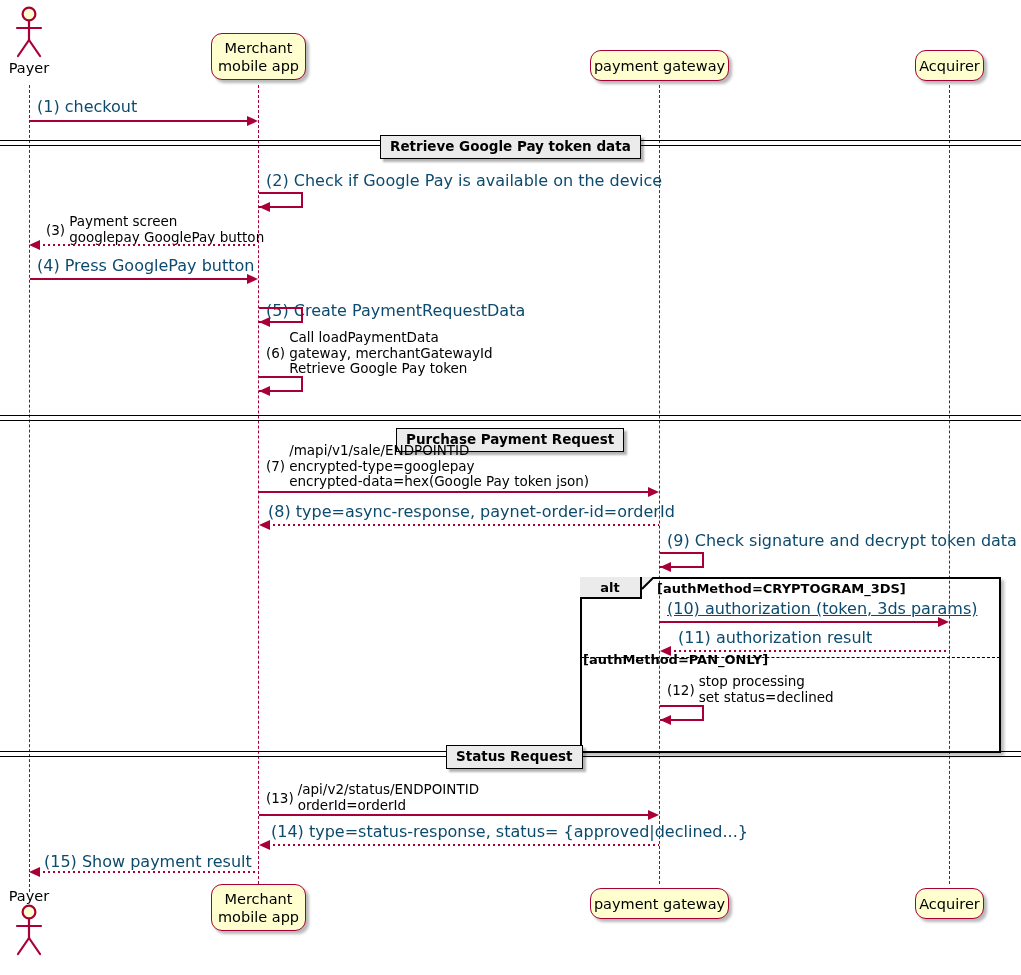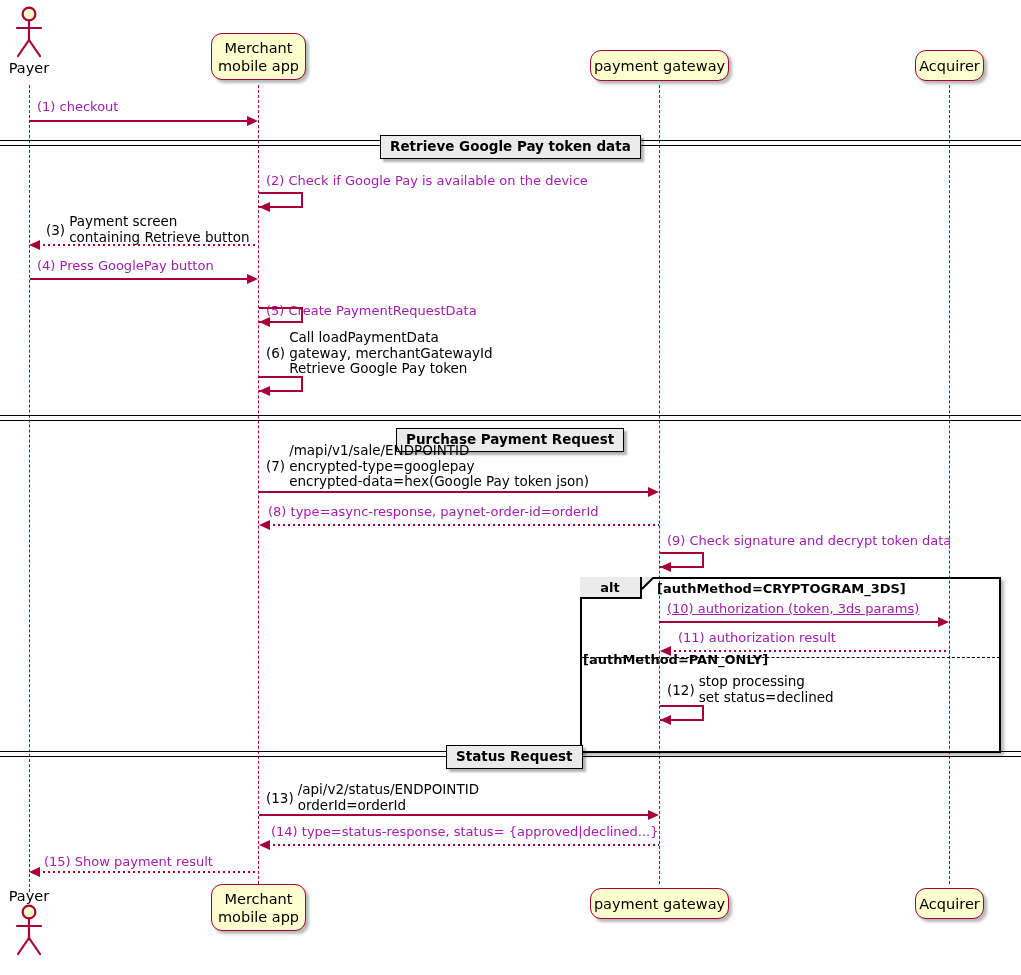--- a/index.html
+++ b/index.html
@@ -39,21 +39,21 @@
   .head.right{border-top:5px solid transparent;border-bottom:5px solid transparent;border-left:11px solid #A80036;}
   .head.left{border-top:5px solid transparent;border-bottom:5px solid transparent;border-right:11px solid #A80036;}
 
   
   .selfloop{position:absolute;}
   .selfloop .t{position:absolute;left:0;top:0;height:0;border-top:2px solid #A80036;}
   .selfloop .r{position:absolute;top:0;width:0;border-left:2px solid #A80036;}
   .selfloop .b{position:absolute;left:0;height:0;border-top:2px solid #A80036;}
 
   
-  .msg{position:absolute;font-size:13px;color:#a21caf;white-space:pre;line-height:15.5px;}
+  .msg{position:absolute;font-size:16px;color:#0c4a6e;white-space:pre;line-height:15.5px;}
 
   
   .lblwrap{position:absolute;display:flex;align-items:center;font-size:13.5px;color:#000;white-space:nowrap;}
   .lblwrap .n{margin-right:4px;}
   .lblwrap .lines{display:block;line-height:15.5px;}
 
   
   .altframe{position:absolute;border:2px solid #000;box-sizing:border-box;
             box-shadow:3px 3px 3px rgba(0,0,0,0.28);background:transparent;}
   .alttab{position:absolute;background:#EBEBEB;border-right:2px solid #000;border-bottom:2px solid #000;
@@ -118,21 +118,21 @@
     <div class="t" style="width:44px;"></div>
     <div class="r" style="left:42px;height:16px;"></div>
     <div class="b" style="top:14px;width:44px;"></div>
   </div>
   <div class="head left" style="left:259px;top:202px;"></div>
 
   <div class="lblwrap" style="left:46px;top:214px;">
     <span class="n">(3)</span>
     <span class="lines">
       <span>Payment screen</span><br>
-      <span>containing Retrieve button</span>
+      <span>googlepay GooglePay button</span>
     </span>
   </div>
   <div class="arrow dotted" style="left:38px;top:244px;width:220px;"></div>
   <div class="head left" style="left:29px;top:240px;"></div>
 
   <div class="msg" style="left:37px;top:258px;">(4) Press GooglePay button</div>
   <div class="arrow solid" style="left:30px;top:278px;width:218px;"></div>
   <div class="head right" style="left:247px;top:274px;"></div>
 
   <div class="msg" style="left:266px;top:303px;">(5) Create PaymentRequestData</div>

